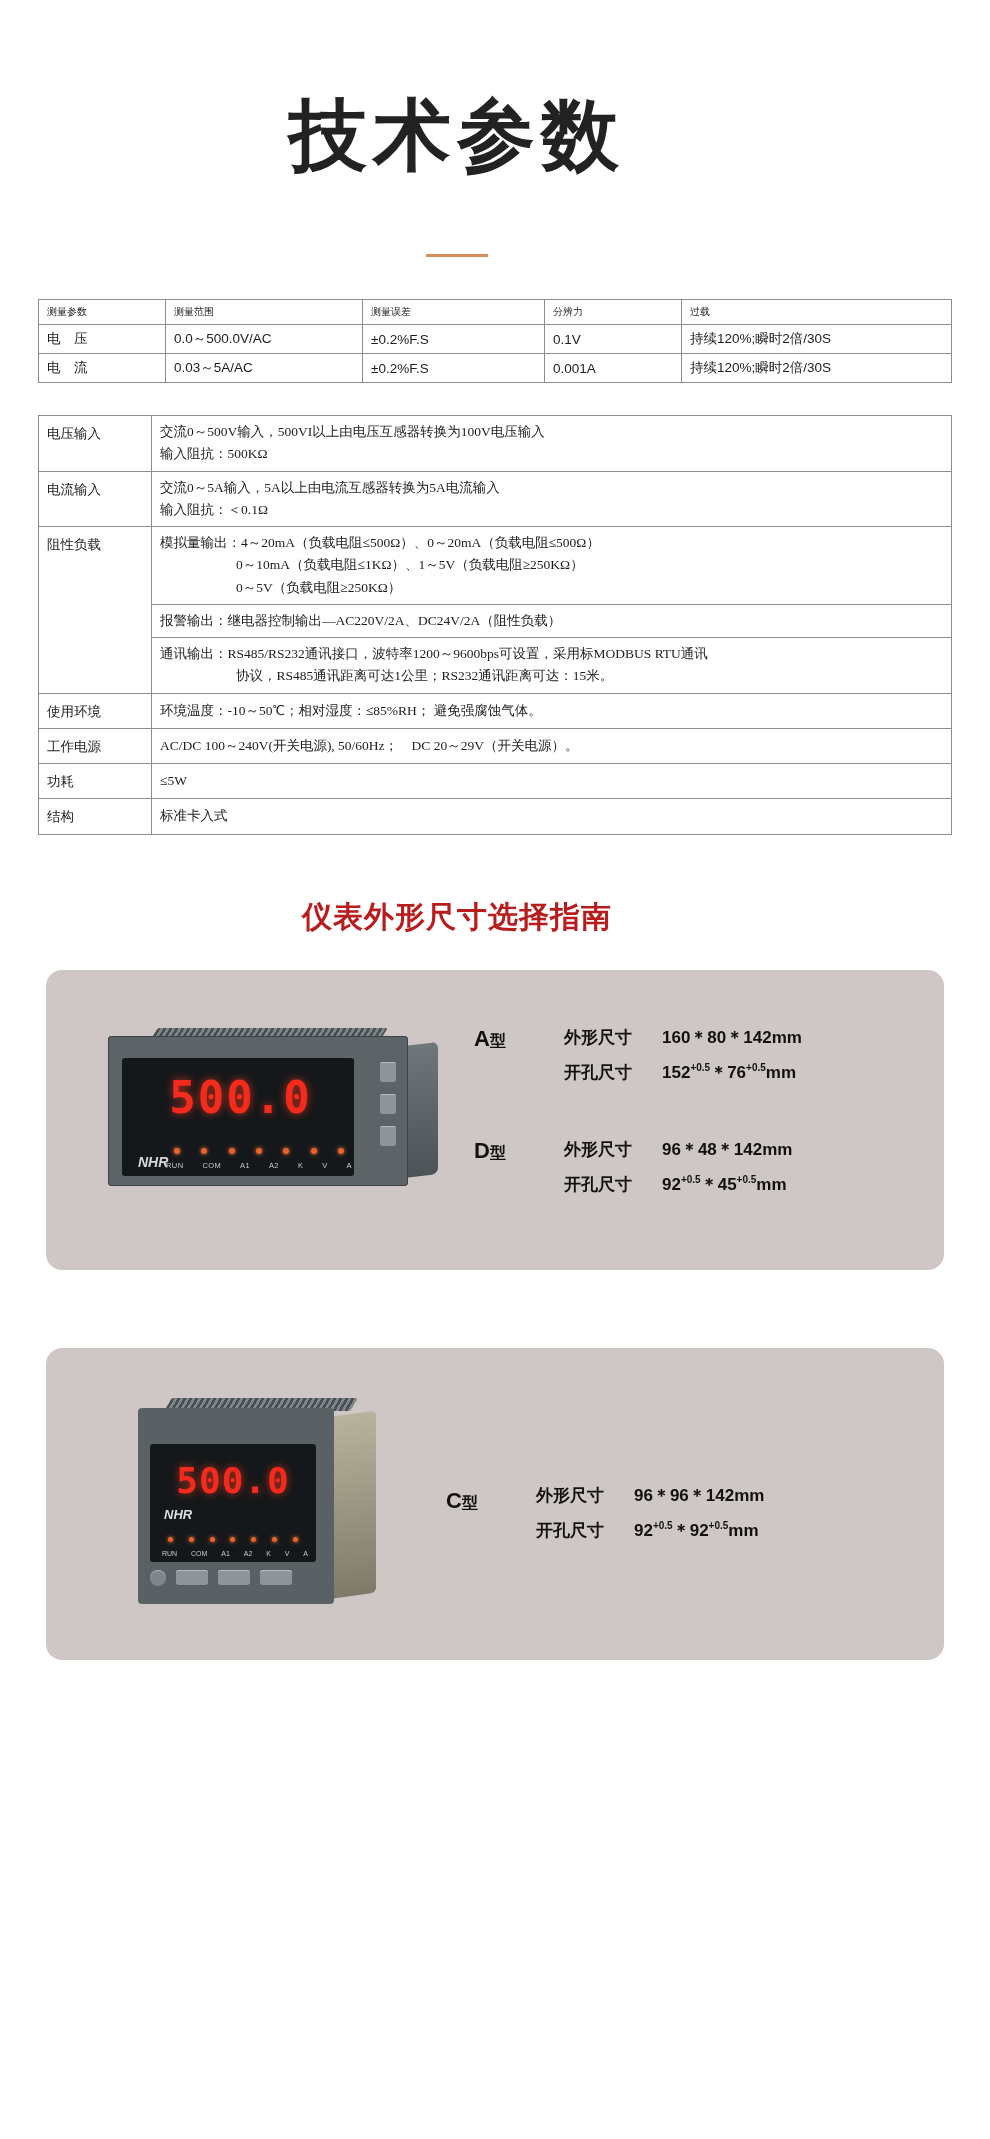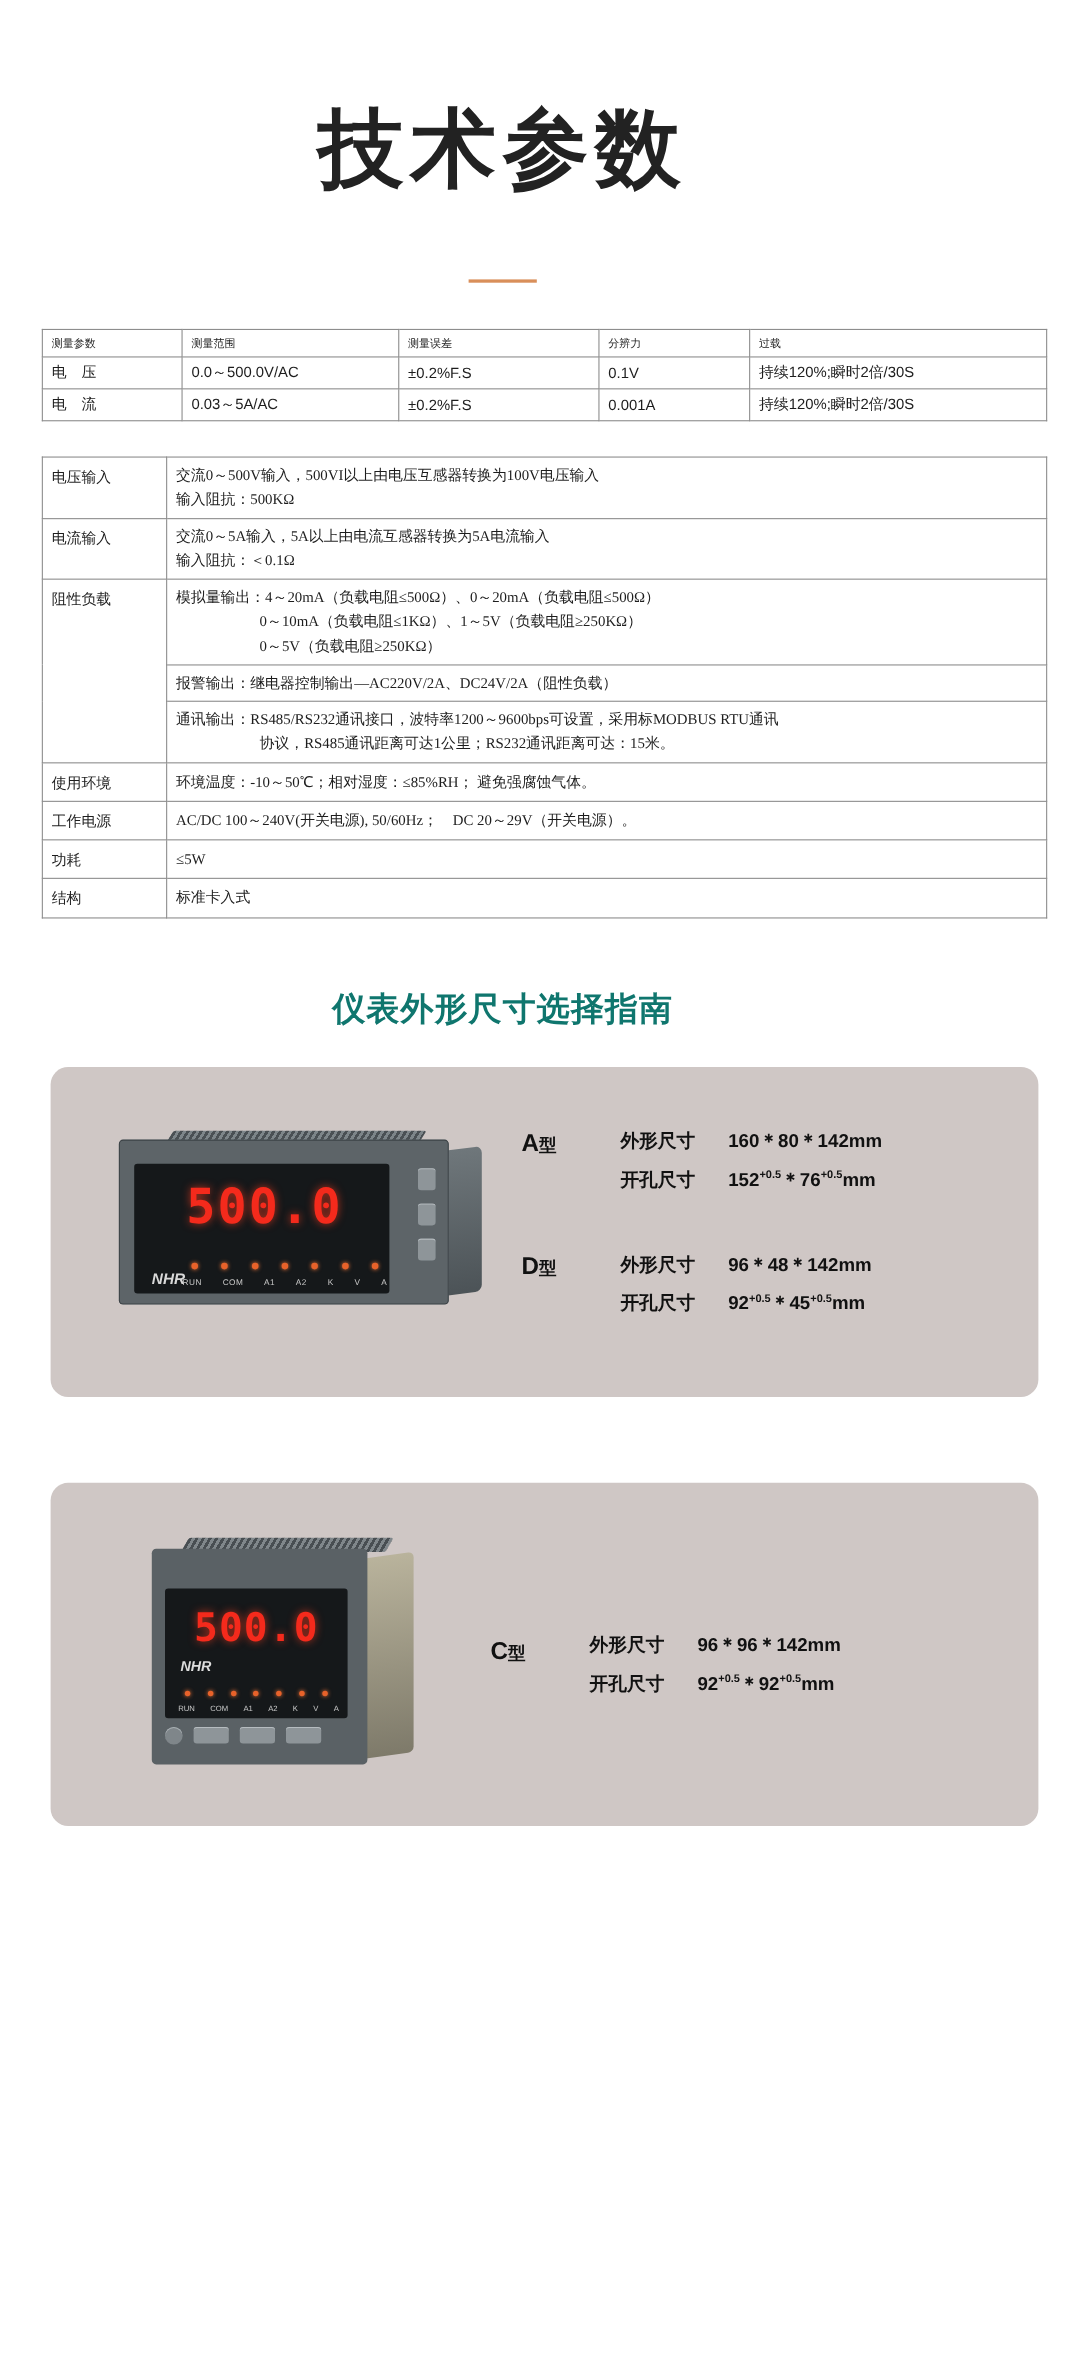--- a/index.html
+++ b/index.html
@@ -94,21 +94,21 @@
   .t2 .indent {
     display: block;
     padding-left: 76px;
   }
 
   
   .section-title {
     text-align: center;
     font-size: 30px;
     font-weight: bold;
-    color: #0f766e;
+    color: #b91c1c;
     margin-top: 62px;
     letter-spacing: 1px;
   }
 
   
   .panel {
     margin: 32px 46px 0 46px;
     width: 898px;
     height: 300px;
     background: #cfc7c5;

